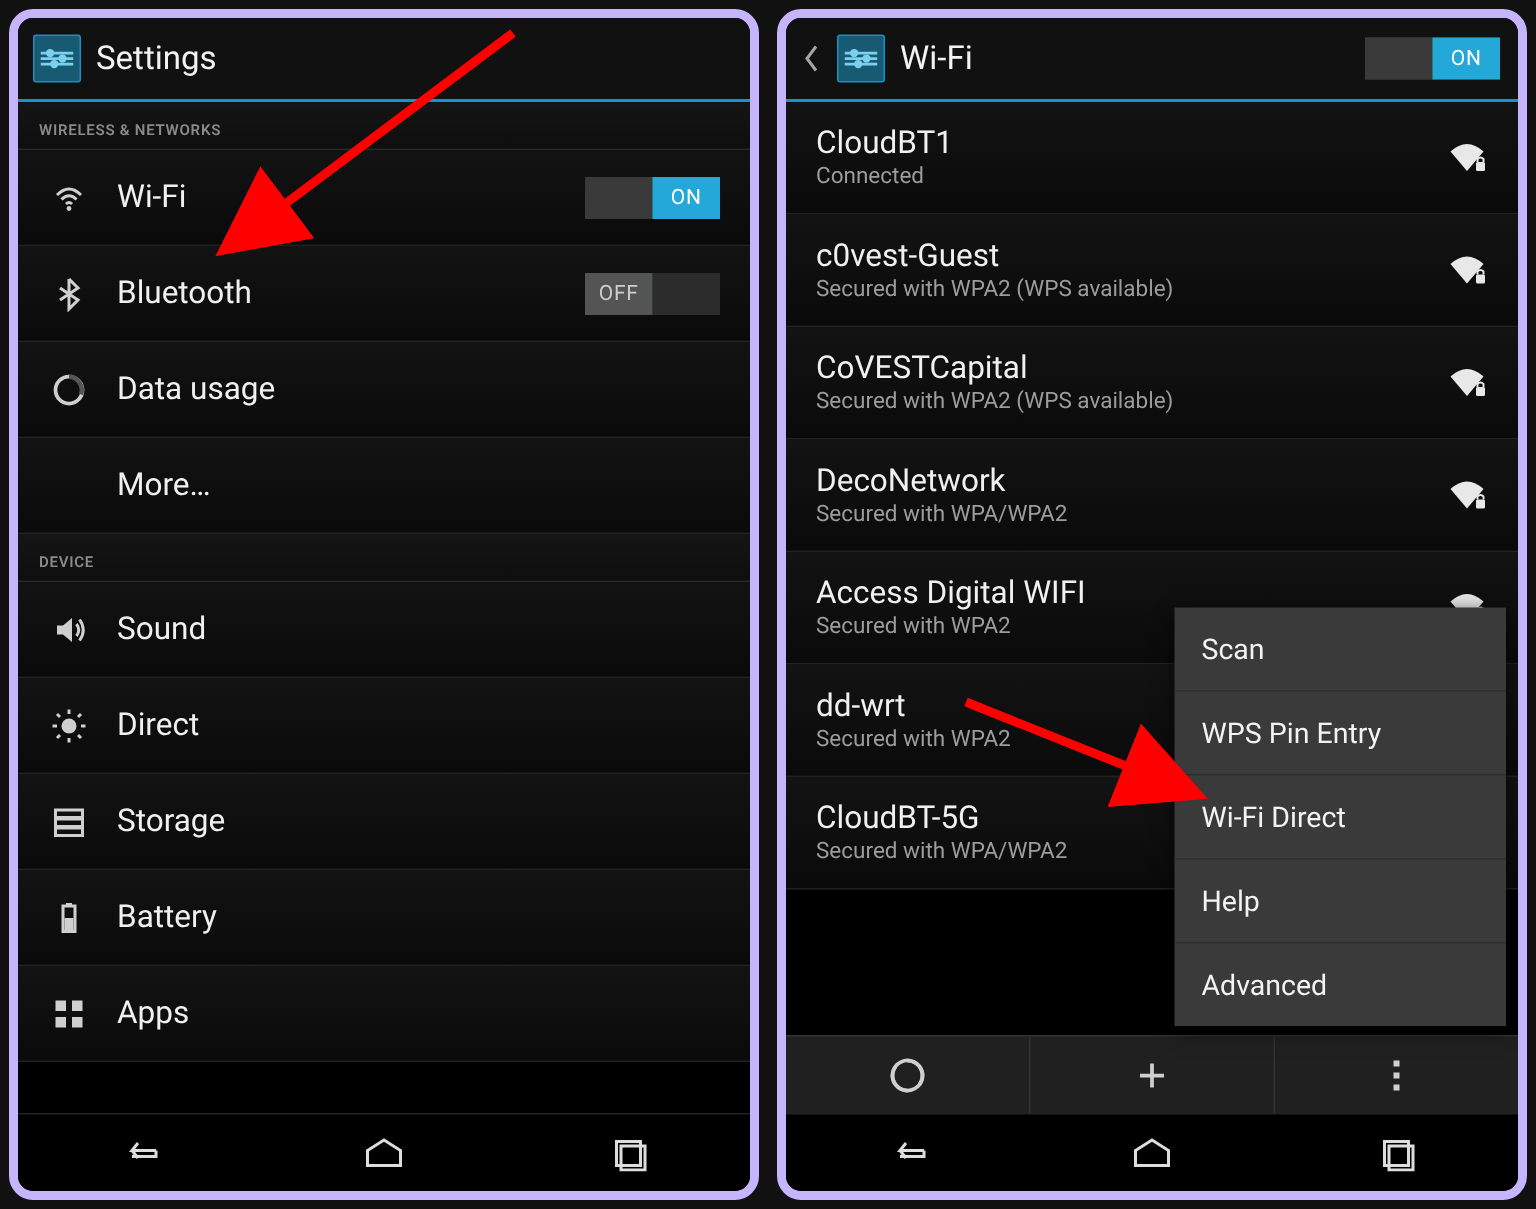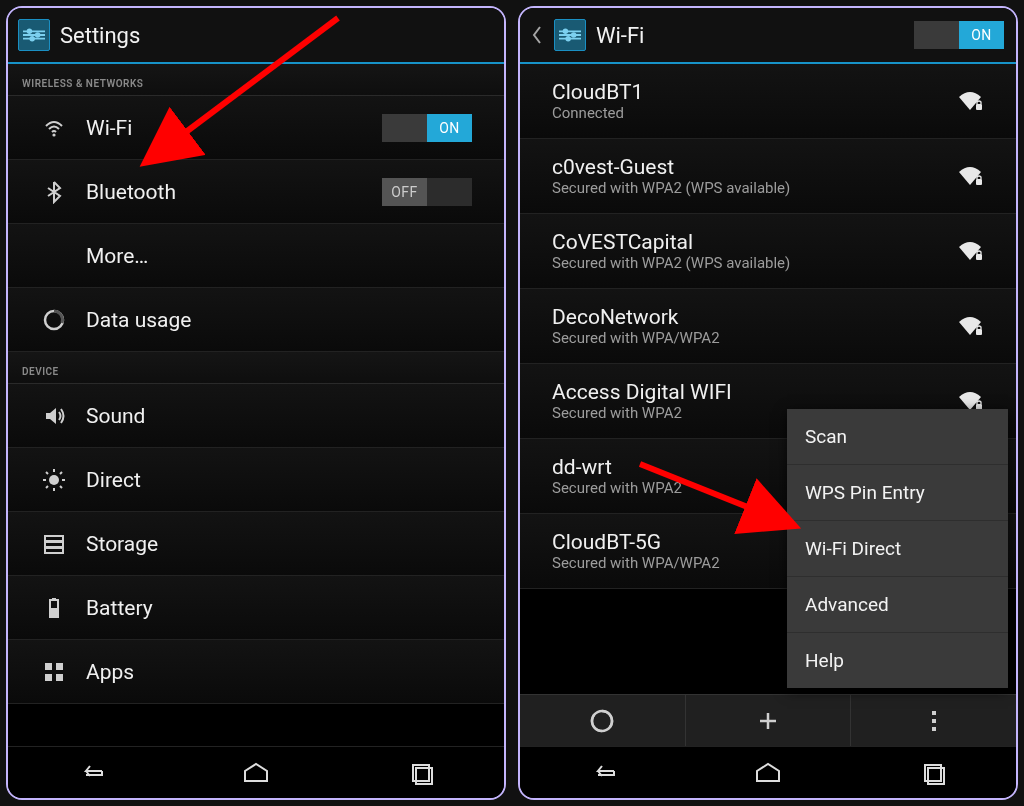--- a/index.html
+++ b/index.html
@@ -10,21 +10,21 @@
     height: 806px;
     overflow: hidden;
     color: #e8e8e8;
     display: flex;
     gap: 12px;
     padding: 6px;
   }
   .phone {
     flex: 1;
     background: #000;
-    border: 2px solid #c4b5fd;
+    border: 6px solid #c4b5fd;
     border-radius: 16px;
     display: flex;
     flex-direction: column;
     overflow: hidden;
     position: relative;
   }
   .header {
     display: flex;
     align-items: center;
     gap: 10px;
@@ -77,21 +77,21 @@
     font-weight: 600;
     letter-spacing: 0.5px;
     padding: 14px 14px 6px 14px;
     border-bottom: 1px solid #2a2a2a;
     background: linear-gradient(#151515,#0e0e0e);
   }
   .row {
     display:flex;
     align-items:center;
     gap: 18px;
-    padding: 16px 32px;
+    padding: 16px 20px;
     border-bottom: 1px solid #222;
     min-height: 64px;
     background: linear-gradient(#131313,#0a0a0a);
   }
   .row .icon {
     width: 28px;
     display:flex;align-items:center;justify-content:center;
     color:#bfbfbf;
   }
   .row .icon svg { width: 24px; height:24px; }
@@ -207,31 +207,31 @@
             <path d="M12 2 L12 22 L18 16 L6 8 M12 2 L18 8 L6 16" fill="none" stroke="#cfcfcf" stroke-width="2"></path>
           </svg>
         </div>
         <div class="label">Bluetooth</div>
         <div class="toggle off">
           <div class="knob off">OFF</div>
           <div class="knob on"></div>
         </div>
       </div>
       <div class="row">
+        <div class="icon">
+          <svg viewBox="0 0 24 24">
+            <circle cx="12" cy="12" r="9" fill="none" stroke="#cfcfcf" stroke-width="2.5"></circle>
+            <path d="M12 3 A9 9 0 0 1 20 15" fill="none" stroke="#555" stroke-width="3"></path>
+          </svg>
+        </div>
+        <div class="label">Data usage</div>
+      </div>
+      <div class="row">
         <div class="icon"></div>
         <div class="label">More…</div>
-      </div>
-      <div class="row">
-        <div class="icon">
-          <svg viewBox="0 0 24 24">
-            <circle cx="12" cy="12" r="9" fill="none" stroke="#cfcfcf" stroke-width="2.5"></circle>
-            <path d="M12 3 A9 9 0 0 1 20 15" fill="none" stroke="#555" stroke-width="3"></path>
-          </svg>
-        </div>
-        <div class="label">Data usage</div>
       </div>
       <div class="section-label">DEVICE</div>
       <div class="row">
         <div class="icon">
           <svg viewBox="0 0 24 24">
             <path d="M4 9 H8 L14 4 V20 L8 15 H4 Z" fill="#cfcfcf"></path>
             <path d="M17 8 Q20 12 17 16 M19 5 Q24 12 19 19" fill="none" stroke="#cfcfcf" stroke-width="2"></path>
           </svg>
         </div>
         <div class="label">Sound</div>
@@ -458,22 +458,22 @@
             <rect x="1" y="9" width="4" height="4" fill="#cfcfcf"></rect>
             <rect x="1" y="17" width="4" height="4" fill="#cfcfcf"></rect>
           </svg>
       </div>
     </div>
 
     <div class="popup" id="popup">
         <div class="pitem">Scan</div>
         <div class="pitem">WPS Pin Entry</div>
         <div class="pitem">Wi-Fi Direct</div>
+        <div class="pitem">Help</div>
         <div class="pitem">Advanced</div>
-        <div class="pitem">Help</div>
       </div>
 
     <div class="arrow" style="left:110px; top:390px;">
       <svg width="180" height="100">
         <defs>
             <marker id="ah2" markerWidth="10" markerHeight="10" refX="8" refY="5" orient="auto">
           <path d="M0,0 L10,5 L0,10 Z" fill="#ff0000"></path>
             </marker>
           </defs>
         <line x1="10" y1="10" x2="160" y2="70" stroke="#ff0000" stroke-width="6" marker-end="url(#ah2)"></line>

